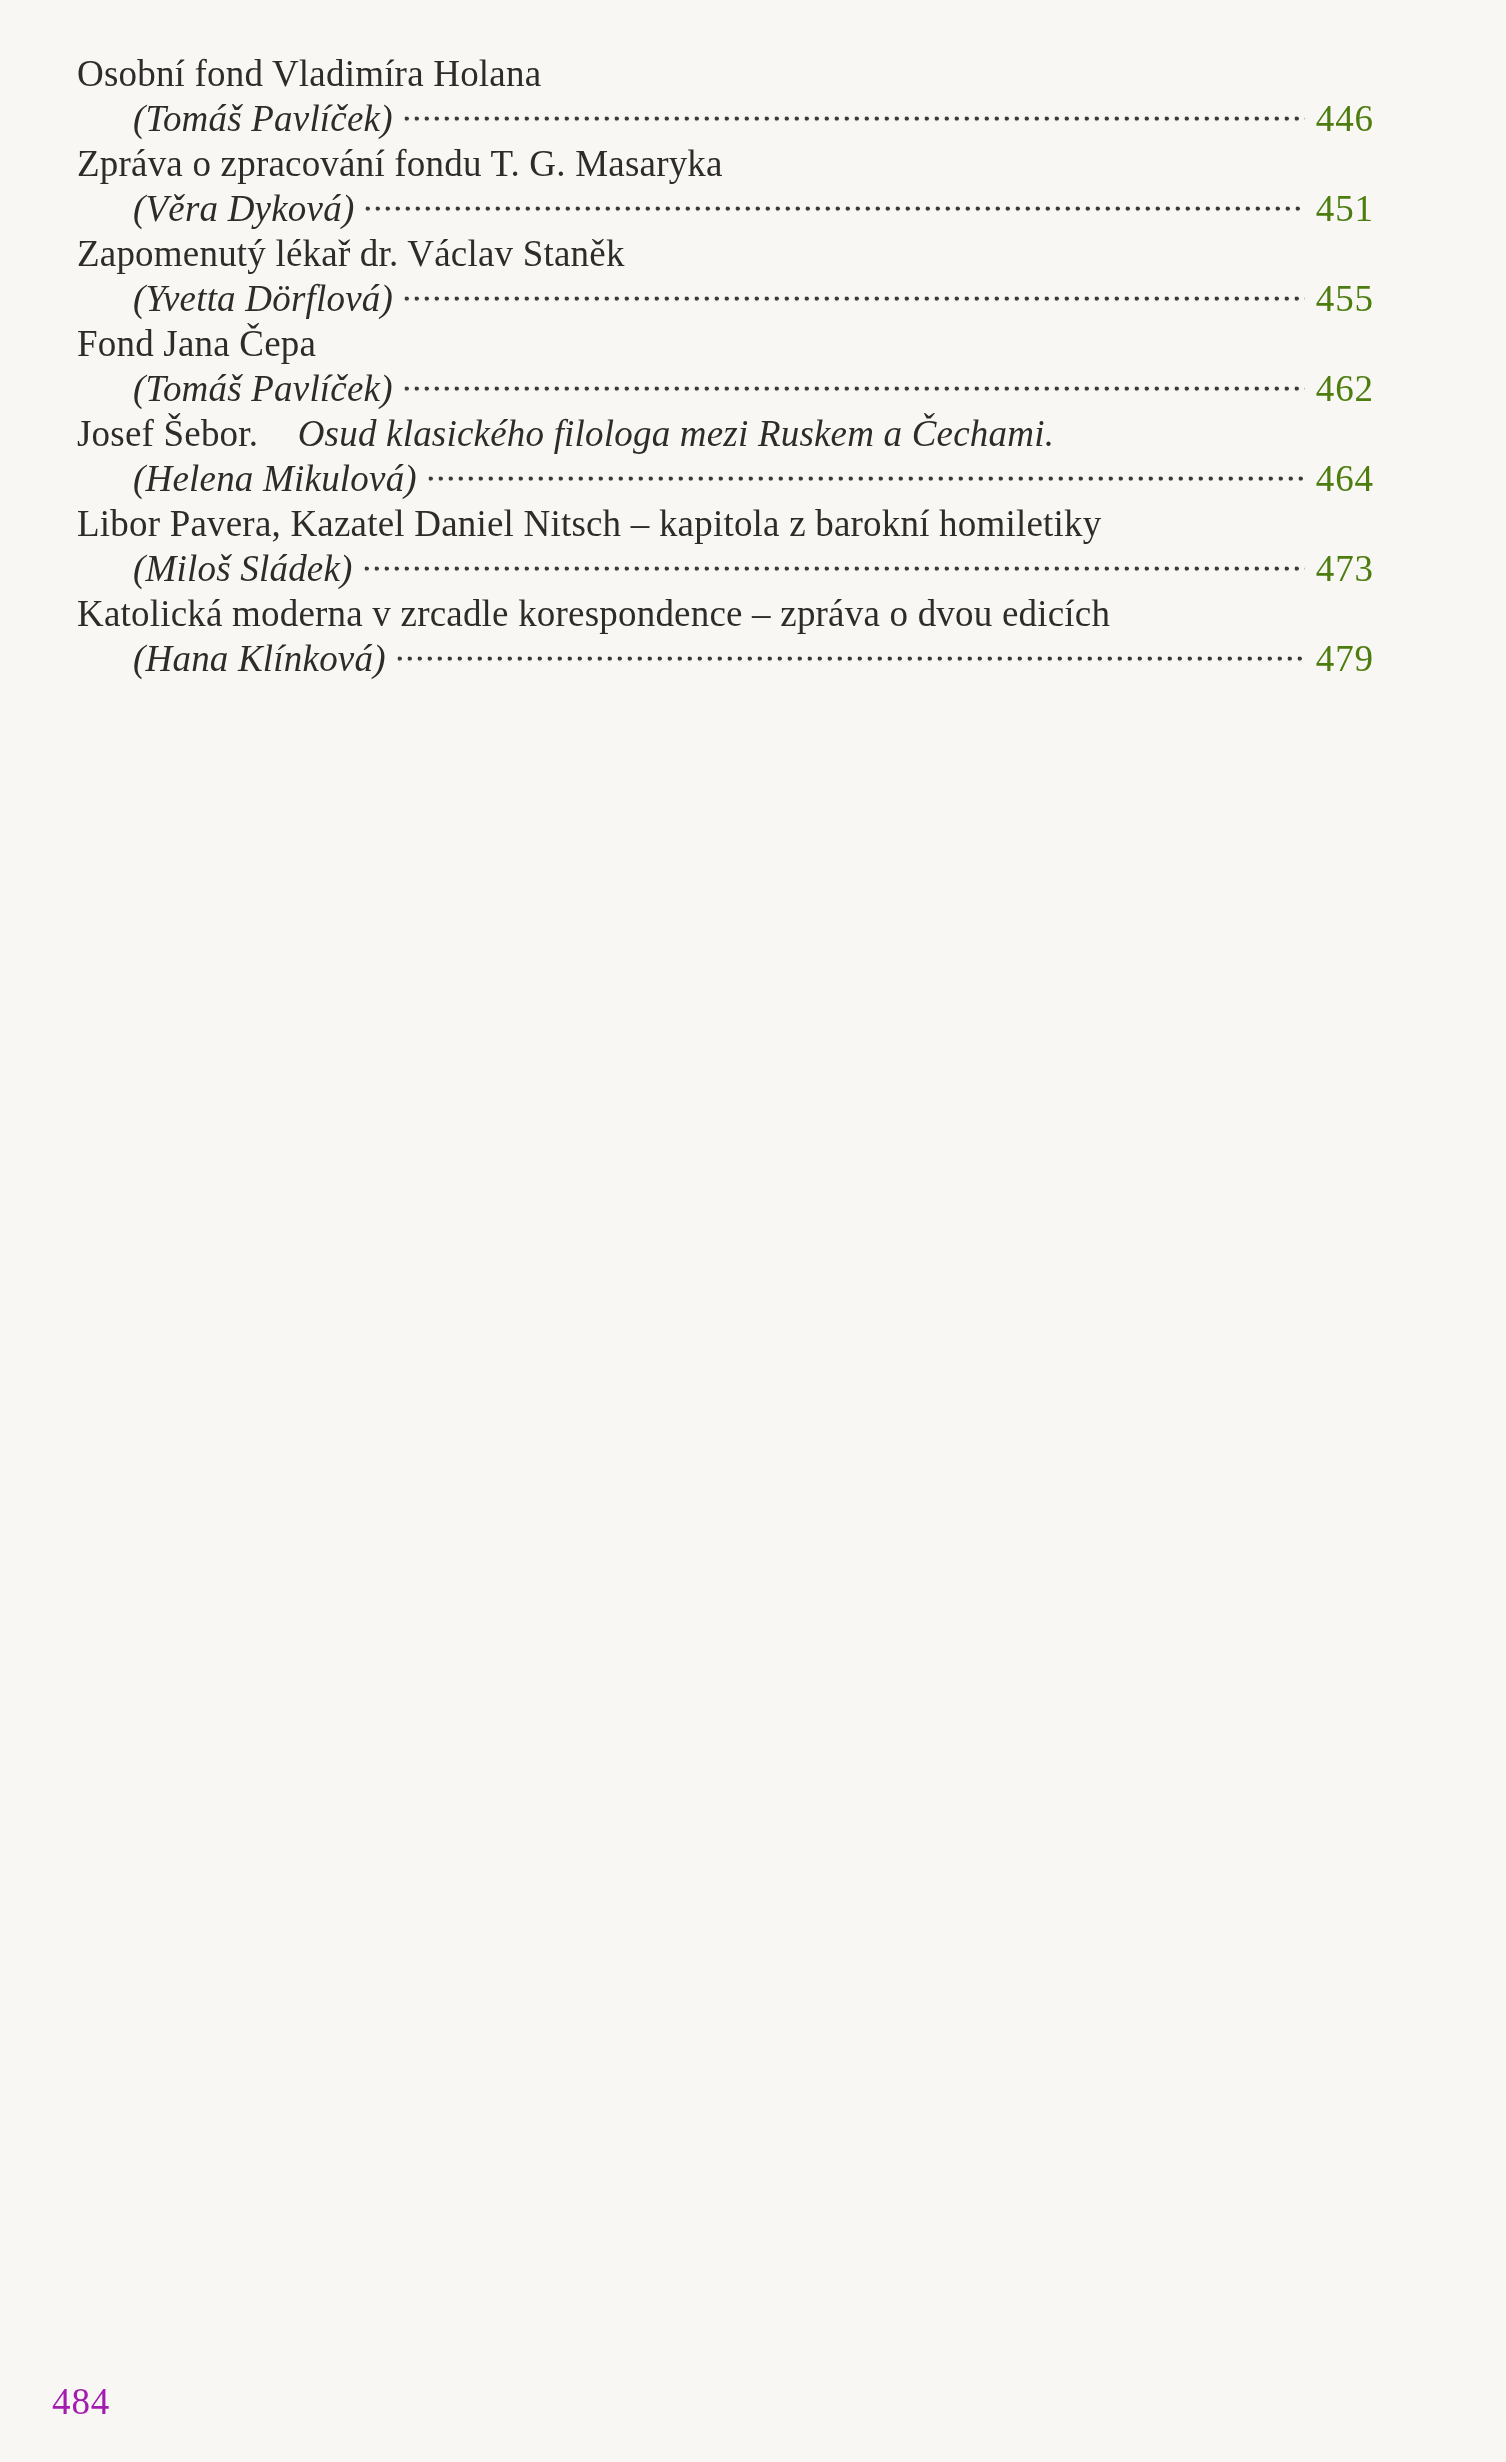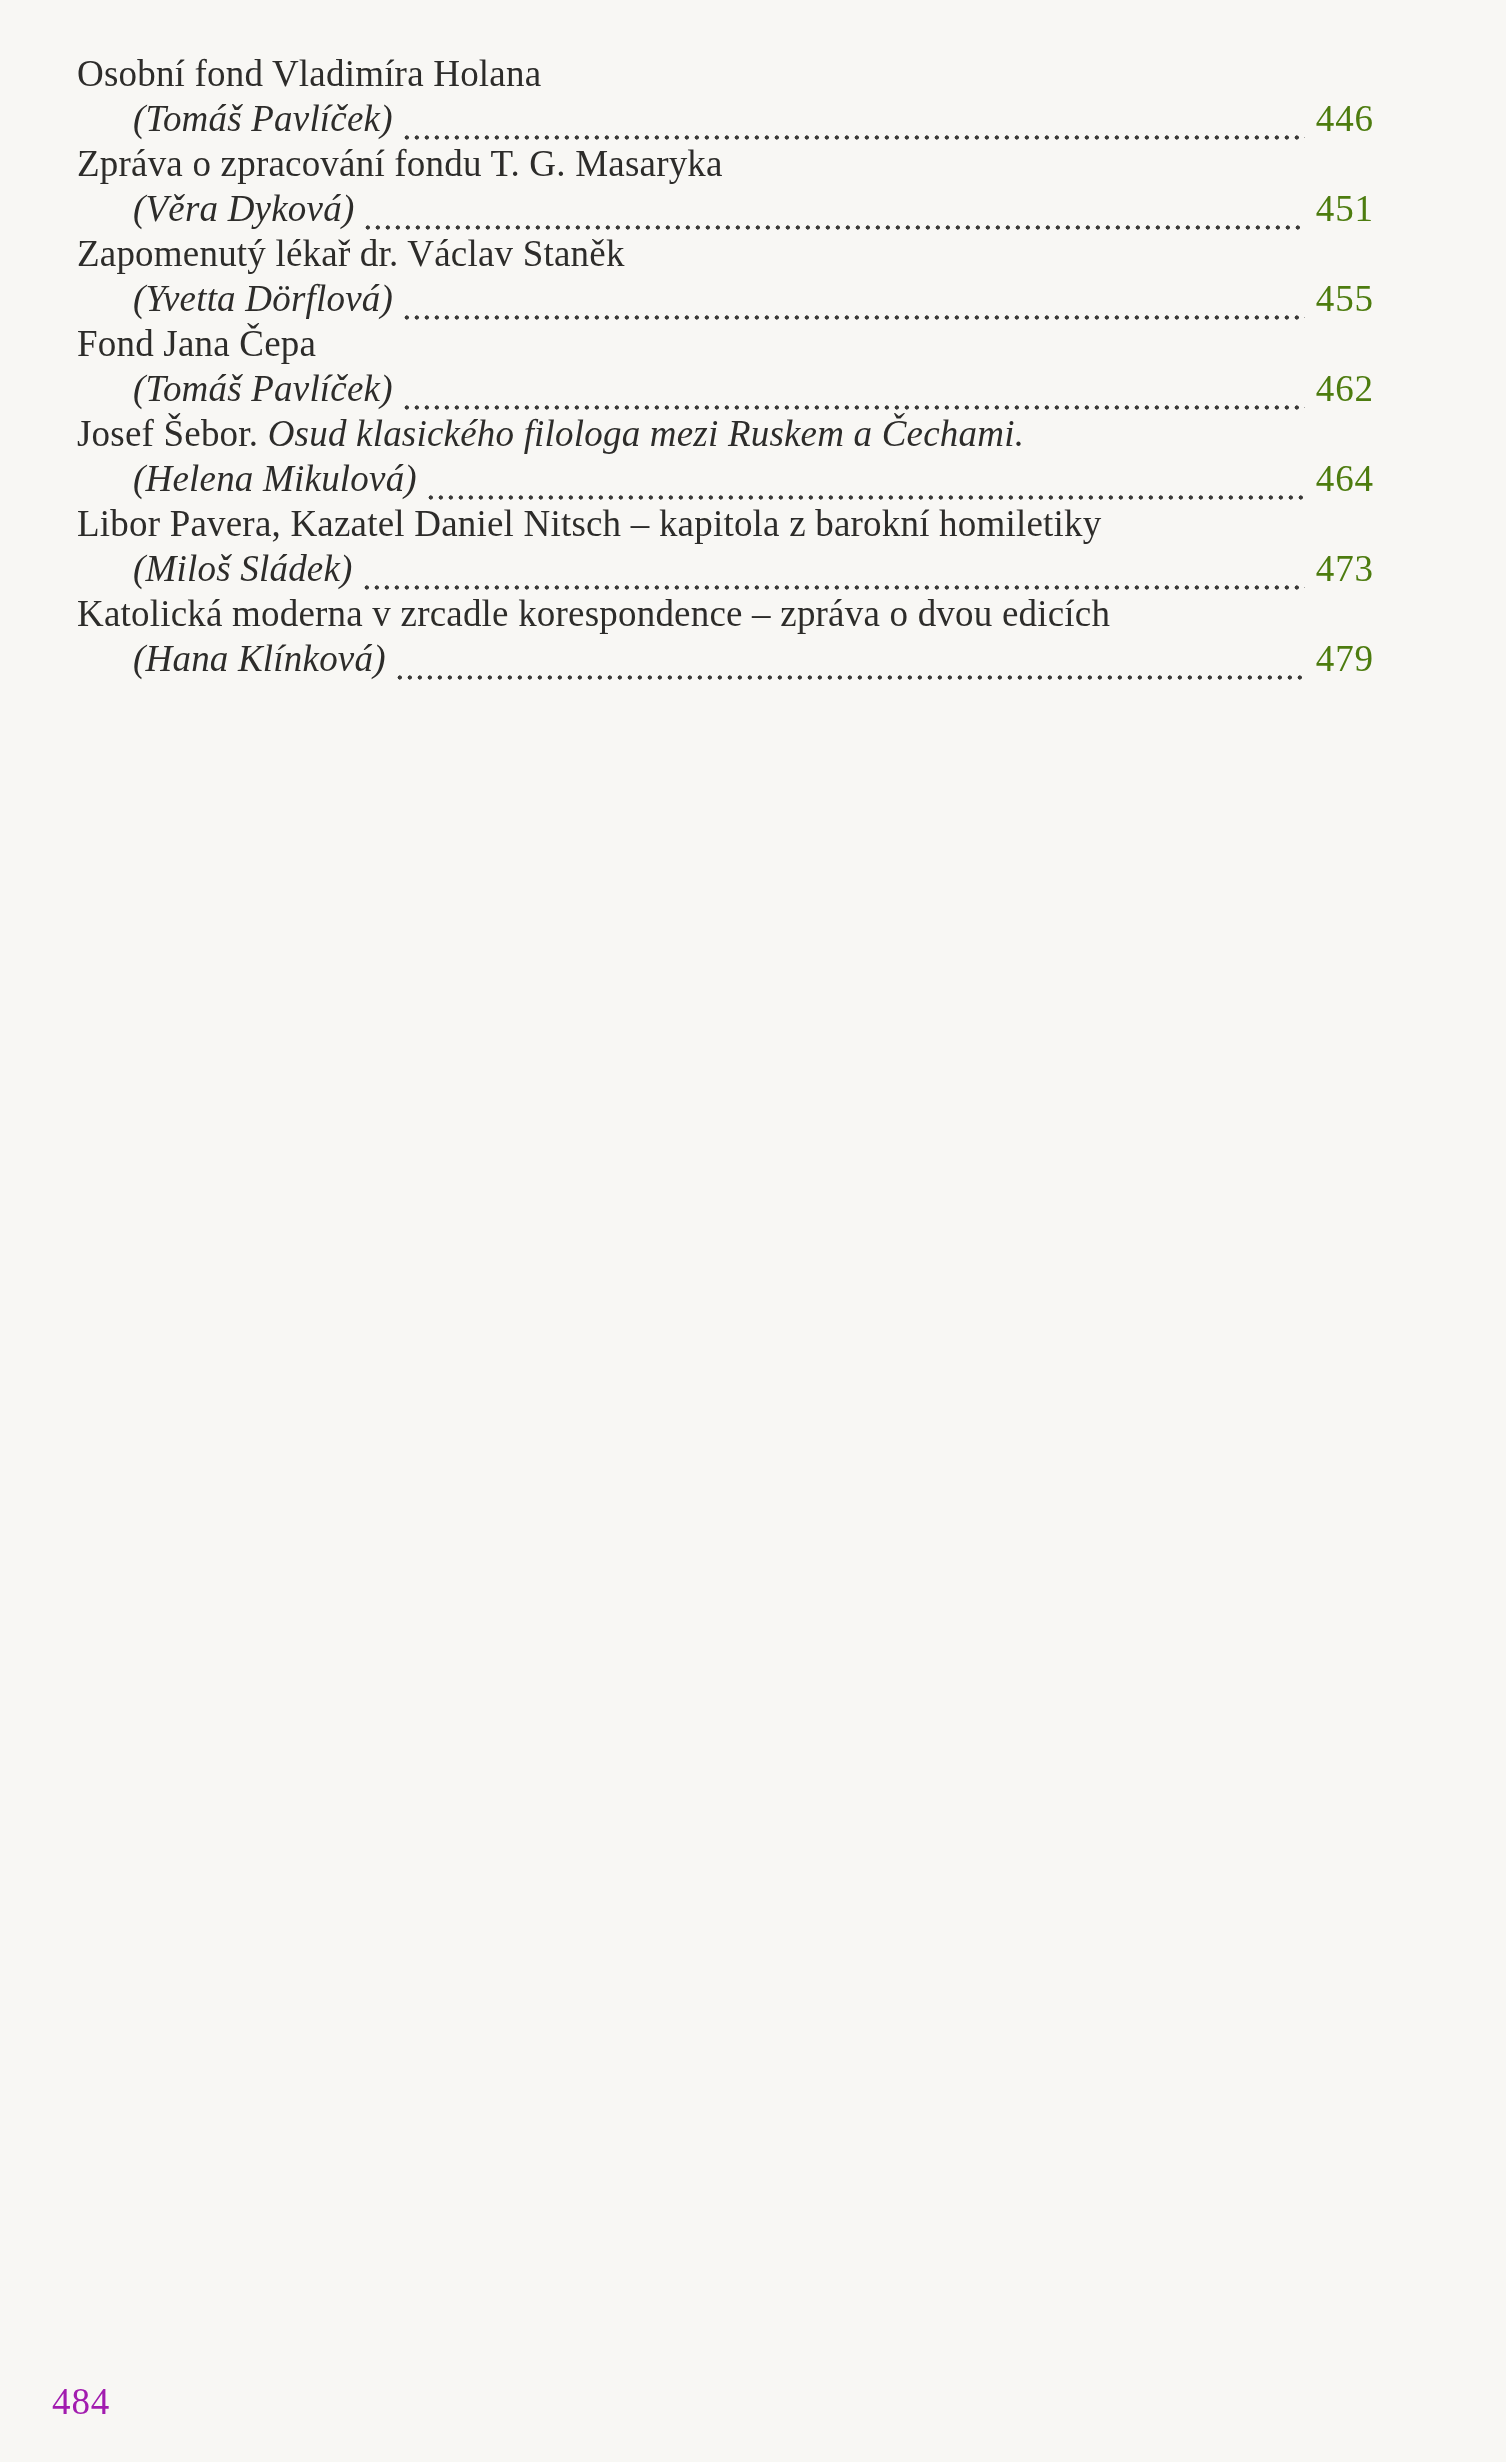--- a/index.html
+++ b/index.html
@@ -21,24 +21,24 @@
     left: 77px;
     right: 133px;
   }
   .toc-entry { margin: 0; }
   .title-line {
     font-size: 37px;
     line-height: 45px;
     white-space: nowrap;
     letter-spacing: 0.2px;
   }
-  .title-italic { font-style: italic; }
+  .title-italic { font-style: italic; margin-left: 30px; }
   .author-line {
     display: flex;
-    align-items: flex-end;
+    align-items: center;
     padding-left: 56px;
     font-size: 37px;
     line-height: 45px;
     white-space: nowrap;
   }
   .author {
     font-style: italic;
     letter-spacing: 0.2px;
   }
   .leader {

